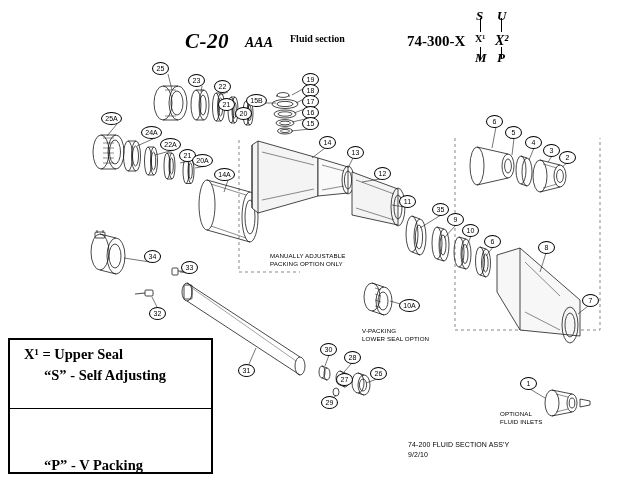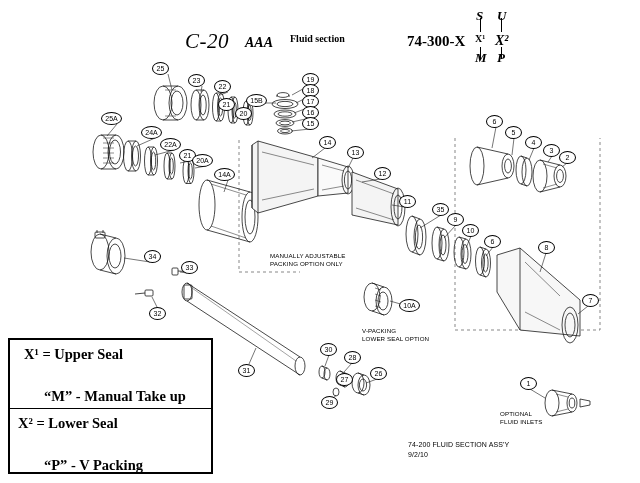--- a/index.html
+++ b/index.html
@@ -11,21 +11,21 @@
     overflow:hidden;
     position:relative;
   }
   .stage{position:absolute;left:0;top:0;width:640px;height:483px;}
   .abs{position:absolute;}
 
   
   #title-block{left:185px;top:14px;width:330px;height:46px;}
   .t-c20{
     font-family:"Liberation Serif", serif;
-    font-weight:normal;font-style:italic;font-size:21px;
+    font-weight:bold;font-style:italic;font-size:21px;
     position:absolute;left:0px;top:15px;letter-spacing:0.5px;
   }
   .t-aaa{
     font-family:"Liberation Serif", serif;
     font-weight:bold;font-style:italic;font-size:14px;
     position:absolute;left:60px;top:21px;
   }
   .t-fluid{
     font-family:"Liberation Serif", serif;
     font-weight:bold;font-size:10px;
@@ -439,19 +439,18 @@
 PACKING OPTION ONLY</div>
   <div class="caption" style="left:362px;top:327px;">V-PACKING
 LOWER SEAL OPTION</div>
   <div class="caption" style="left:500px;top:410px;">OPTIONAL
 FLUID INLETS</div>
   <div class="caption c7" style="left:408px;top:440px;">74-200 FLUID SECTION ASS'Y</div>
   <div class="caption c7" style="left:408px;top:450px;">9/2/10</div>
 
   <div class="abs" id="legend-box">
     <span class="legend-line lg-x1">X¹ = Upper Seal</span>
-    <span class="legend-line lg-m">“M” - Manual Take up</span>
-    <span class="legend-line lg-x2">X² = Lower Seal</span>
+    <span class="legend-line lg-s">“S” - Self Adjusting</span>
     <span class="legend-line lg-v">“P” - V Packing</span>
     <i class="vbar" style="left:0;top:68px;width:201px;height:1px;background:#000;"></i>
   </div>
 
 </div>
 
 </body></html>

